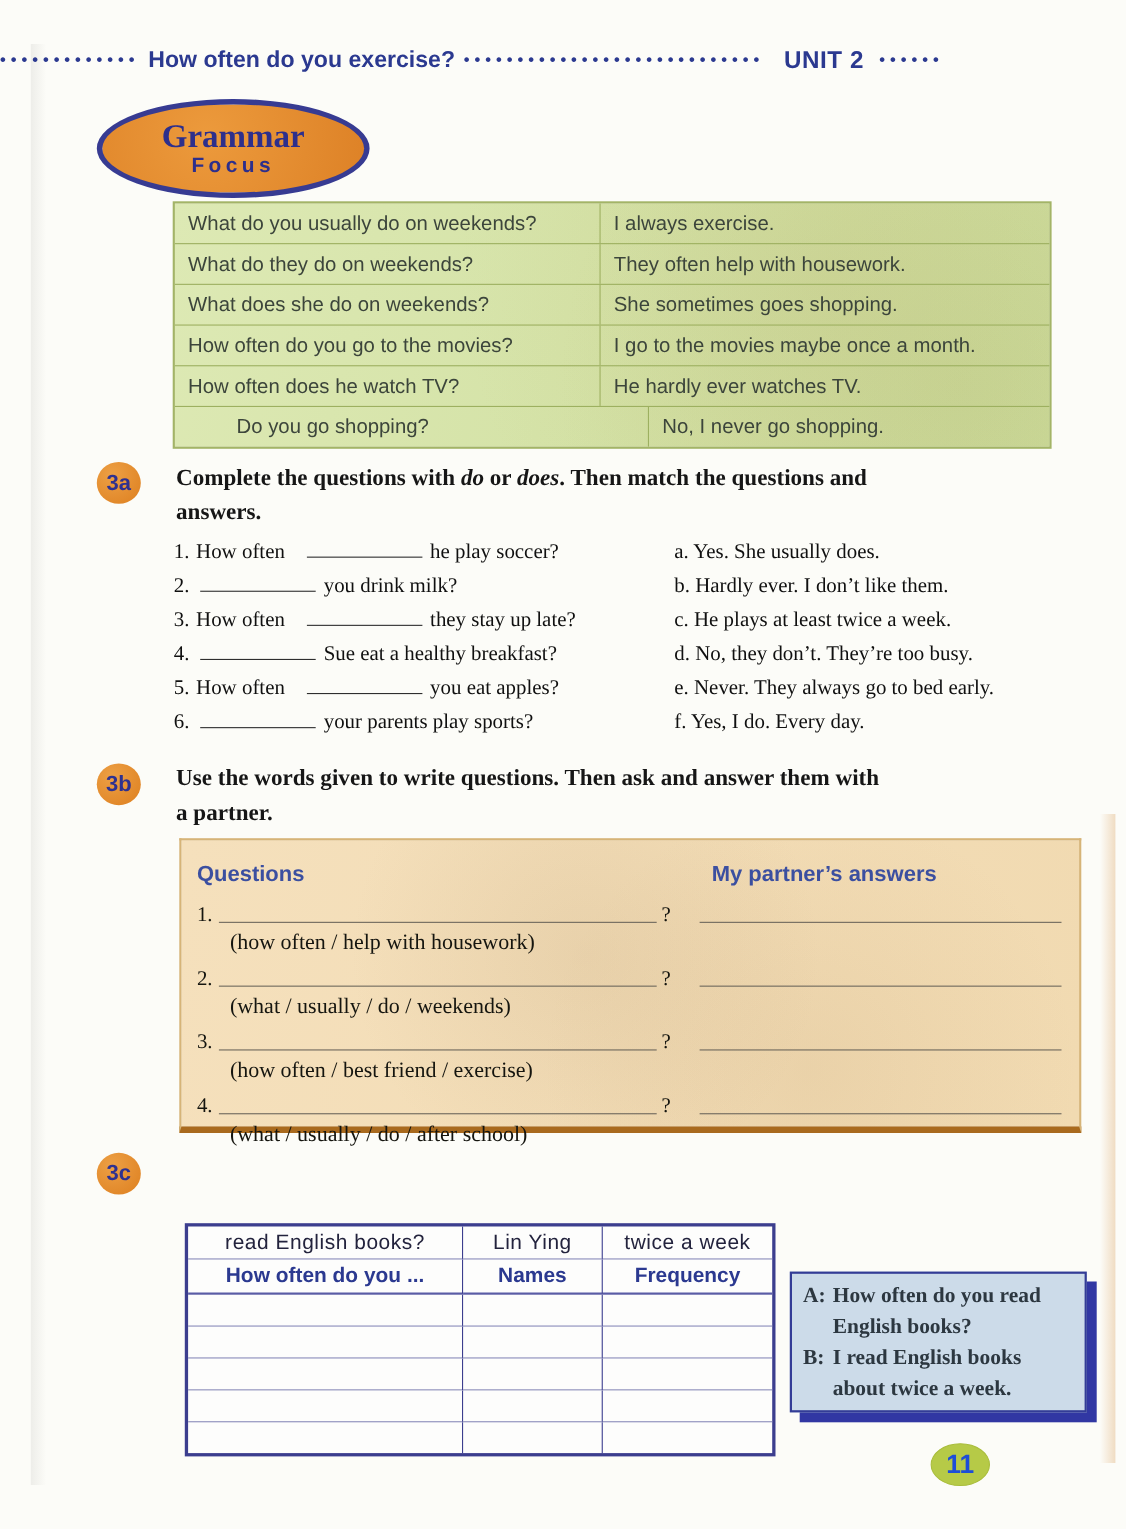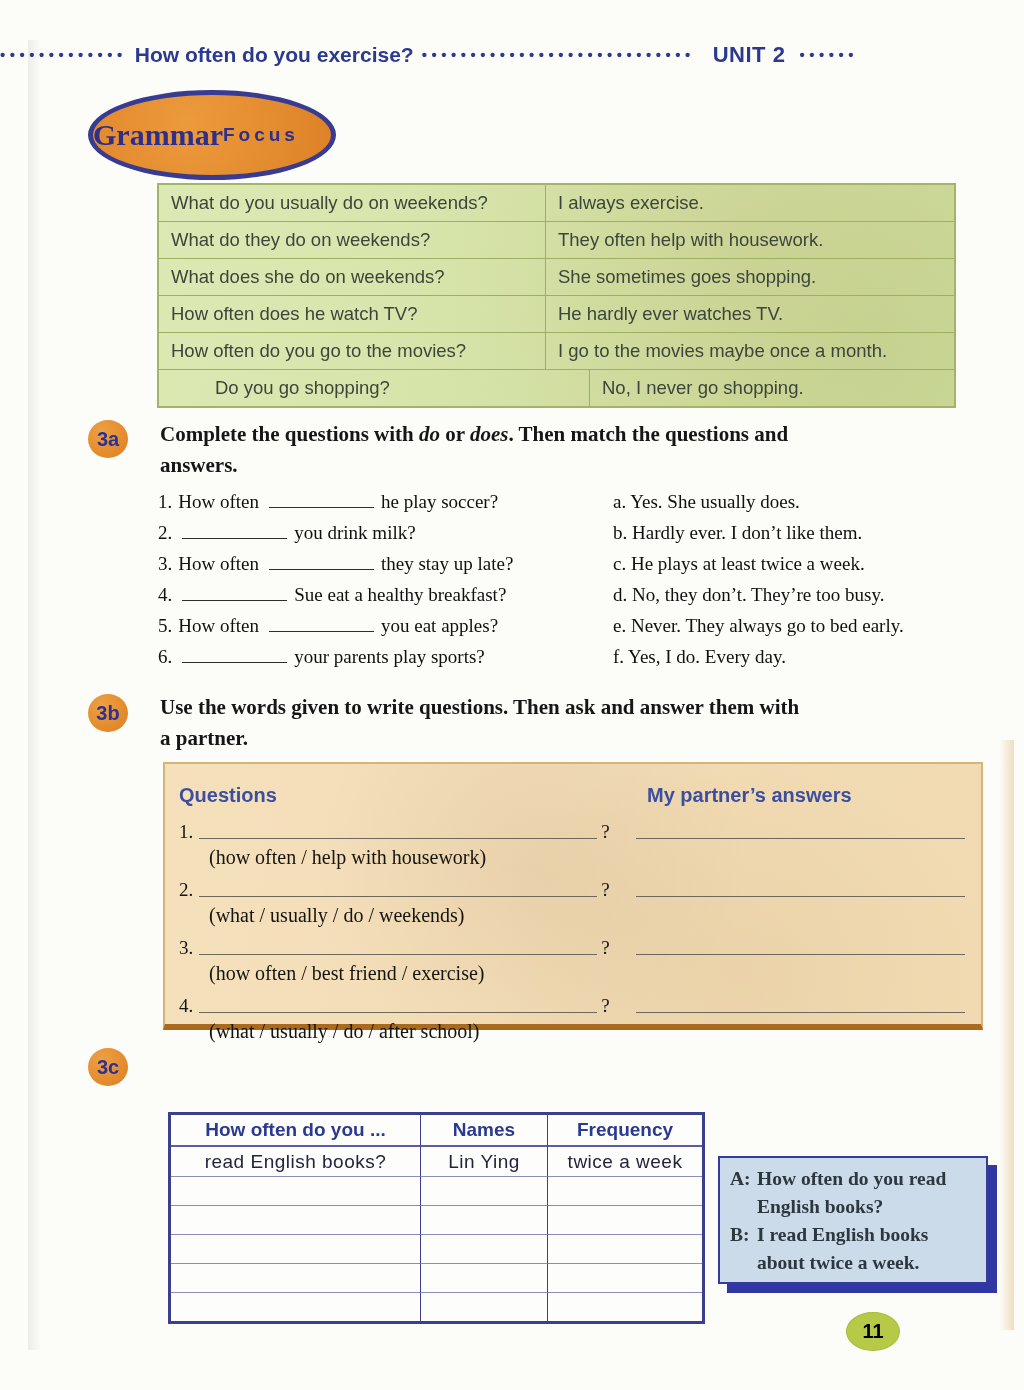--- a/index.html
+++ b/index.html
@@ -16,21 +16,21 @@
   
   .header{position:absolute;left:0;top:42px;width:965px;display:flex;align-items:center;color:#2b3990;white-space:nowrap;}
   .dots{font-size:15px;font-weight:bold;letter-spacing:4.5px;line-height:26px;}
   .hdr-title{font-size:21px;font-weight:600;margin:0 8px;}
   .hdr-unit{font-size:22px;font-weight:800;margin:0 14px 0 18px;letter-spacing:0.5px;}
 
   
   .gf{position:absolute;left:88px;top:90px;width:238px;height:80px;
     background:radial-gradient(circle at 40% 35%,#ec9a3c,#dd8126);
     border:5px solid #373b92;border-radius:50%;
-    display:flex;flex-direction:row;align-items:center;justify-content:flex-start;}
+    display:flex;flex-direction:column;align-items:center;justify-content:center;}
   .gf-l1{font-family:"Liberation Serif","DejaVu Serif",serif;font-weight:bold;font-size:30px;color:#2d2f8c;line-height:32px;}
   .gf-l2{font-weight:800;font-size:19px;color:#2d2f8c;letter-spacing:4px;line-height:20px;}
 
   
   .gtable{position:absolute;left:157px;top:183px;width:799px;box-sizing:border-box;
     border:2px solid #a3b467;
     background:
       radial-gradient(circle at 75% 30%, rgba(196,186,120,0.22), rgba(196,186,120,0) 55%),
       radial-gradient(circle at 90% 75%, rgba(170,180,110,0.25), rgba(170,180,110,0) 50%),
       linear-gradient(105deg,#dde9b4,#d5e3a8 45%,#cfdf9f);}
@@ -48,21 +48,21 @@
   
   .sec-title{position:absolute;font-family:"Liberation Serif","DejaVu Serif",serif;
     font-weight:bold;font-size:21px;line-height:31px;color:#161616;}
   .sec-title .it{font-style:italic;}
 
   
   .ex-list{position:absolute;left:158px;top:486px;width:824px;
     font-family:"Liberation Serif","DejaVu Serif",serif;font-size:19px;color:#101010;}
   .ex-row{display:grid;grid-template-columns:455px 1fr;line-height:31px;}
   .ex-num{margin-right:6px;}
-  .ex-pre{margin-right:6px;}
+  .ex-pre{margin-right:16px;}
   .ex-pre:empty{display:none;}
   .blank{display:inline-block;width:105px;border-bottom:1.5px solid #2e2e2e;height:14px;margin:0 7px 0 4px;}
 
   
   .bbox{position:absolute;left:163px;top:762px;width:820px;height:268px;box-sizing:border-box;
     border:2px solid #d6b478;border-bottom:6px solid #a96a1e;
     background:
       radial-gradient(circle at 45% 40%, rgba(175,145,105,0.16), rgba(175,145,105,0) 45%),
       radial-gradient(circle at 70% 80%, rgba(185,150,100,0.14), rgba(185,150,100,0) 40%),
       linear-gradient(100deg,#f5e0bc,#f1dab1);
@@ -92,21 +92,21 @@
   
   .dlg-shadow{position:absolute;left:727px;top:1165px;width:270px;height:128px;background:#3137a3;}
   .dlg{position:absolute;left:718px;top:1156px;width:270px;height:128px;box-sizing:border-box;
     background:#ccdbe9;border:2px solid #333c96;padding:7px 6px 0 10px;}
   .dlg-row{display:grid;grid-template-columns:27px 1fr;
     font-family:"Liberation Serif","DejaVu Serif",serif;font-weight:600;
     font-size:19.5px;line-height:28px;color:#2c3740;}
 
   
   .pagenum{position:absolute;left:846px;top:1312px;width:52px;height:37px;border-radius:50%;
-    background:#b6ca47;border:1px solid #a9bd3c;color:#000000;font-weight:800;font-size:20px;
+    background:#b6ca47;border:1px solid #a9bd3c;color:#1d4ed8;font-weight:800;font-size:24px;
     display:flex;align-items:center;justify-content:center;}
 </style>
 </head>
 <body>
 
 <div id="page">
   <div class="scan-edge-left"></div>
   <div class="scan-edge-right"></div>
 
   <div class="header">
@@ -129,26 +129,26 @@
     </div>
     <div class="gt-row">
       <div class="gt-q">What do they do on weekends?</div>
       <div class="gt-a">They often help with housework.</div>
     </div>
     <div class="gt-row">
       <div class="gt-q">What does she do on weekends?</div>
       <div class="gt-a">She sometimes goes shopping.</div>
     </div>
     <div class="gt-row">
+      <div class="gt-q">How often do you go to the movies?</div>
+      <div class="gt-a">I go to the movies maybe once a month.</div>
+    </div>
+    <div class="gt-row">
       <div class="gt-q">How often does he watch TV?</div>
       <div class="gt-a">He hardly ever watches TV.</div>
-    </div>
-    <div class="gt-row">
-      <div class="gt-q">How often do you go to the movies?</div>
-      <div class="gt-a">I go to the movies maybe once a month.</div>
     </div>
     <div class="gt-row">
       <div class="gt-q">Do you go shopping?</div>
       <div class="gt-a">No, I never go shopping.</div>
     </div>
   </div>
 
   <div class="badge" style="left:88px;top:420px;">3a</div>
   <div class="sec-title" style="left:160px;top:419px;width:822px;">
     <div><span>Complete the questions with </span><span class="it">do</span><span> or </span><span class="it">does</span><span>. Then match the questions and</span>
@@ -232,29 +232,29 @@
         <span class="b-qmark">?</span>
         <span class="b-aline"></span>
       </div>
       <div class="b-hint">(what / usually / do / after school)</div>
     </div>
   </div>
 
   <div class="badge" style="left:88px;top:1048px;">3c</div>
 
   <div class="stable">
+    <div class="st-row st-data">
+      <div class="st-cell">read English books?</div>
+      <div class="st-cell">Lin Ying</div>
+      <div class="st-cell">twice a week</div>
+    </div>
     <div class="st-row st-head">
       <div class="st-cell">How often do you ...</div>
       <div class="st-cell">Names</div>
       <div class="st-cell">Frequency</div>
-    </div>
-    <div class="st-row st-data">
-      <div class="st-cell">read English books?</div>
-      <div class="st-cell">Lin Ying</div>
-      <div class="st-cell">twice a week</div>
     </div>
     <div class="st-row st-empty">
       <div class="st-cell"></div>
       <div class="st-cell"></div>
       <div class="st-cell"></div>
     </div>
     <div class="st-row st-empty">
       <div class="st-cell"></div>
       <div class="st-cell"></div>
       <div class="st-cell"></div>

